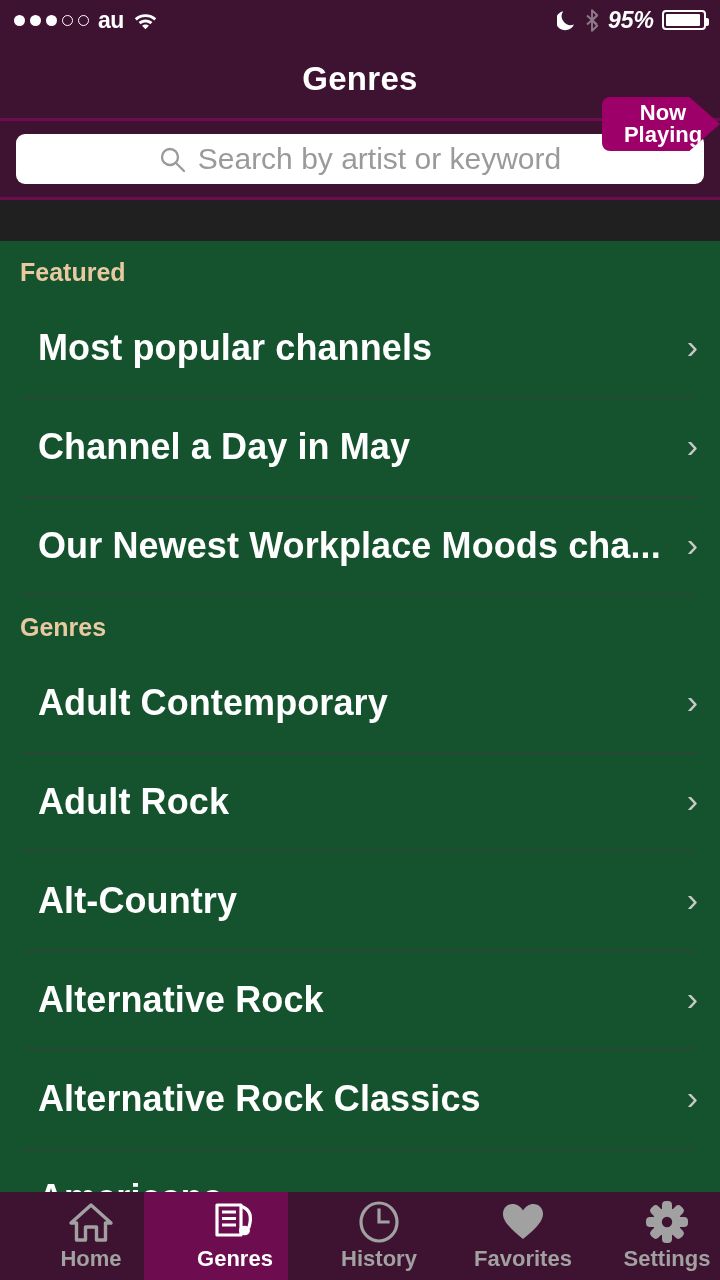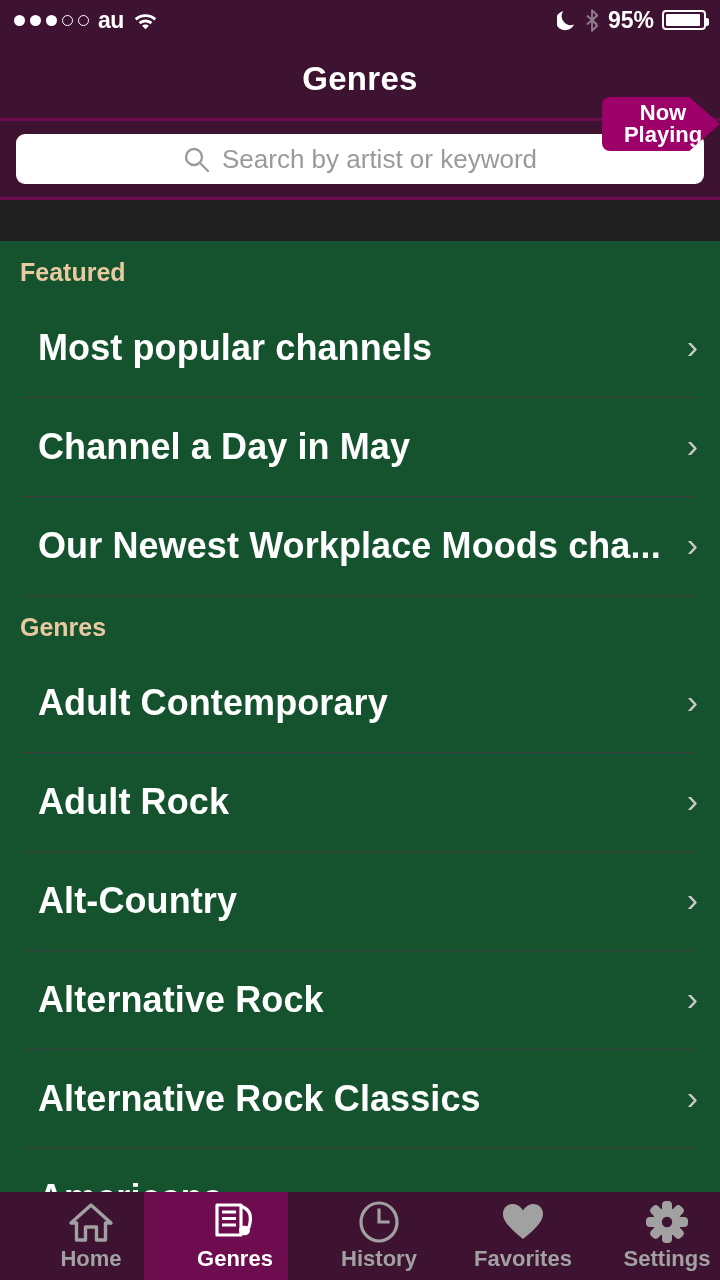--- a/index.html
+++ b/index.html
@@ -23,21 +23,21 @@
   .dot.hollow { background:transparent; border:1.7px solid #ffffff; }
   .carrier { font-size:23px; font-weight:bold; letter-spacing:-0.5px; }
   .wifi { position:relative; width:25px; height:19px; }
   .wifi svg { display:block; }
   .sb-center {
     position:absolute; left:0; right:0; text-align:center;
     font-size:23px; font-weight:bold; pointer-events:none;
   }
   .sb-right {
     margin-left:auto; display:flex; align-items:center; gap:8px;
-    position:relative; z-index:2;
+    position:relative; z-index:2;font-style:italic;
   }
   .moon svg, .bt svg { display:block; }
   .pct { font-size:23px; font-weight:bold; }
   .battery {
     width:44px; height:20px; border:2.2px solid #ffffff; border-radius:4px;
     position:relative; display:flex; align-items:center; padding:2px;
   }
   .battery::after {
     content:""; position:absolute; right:-5px; top:6px;
     width:3px; height:8px; background:#ffffff; border-radius:0 2px 2px 0;
@@ -68,21 +68,21 @@
   .search-area {
     background:#3e1331; padding:13px 16px 13px 16px;
     border-top:3px solid #6d0d50;
     border-bottom:3px solid #6d0d50;
   }
   .search-box {
     height:50px; background:#ffffff; border-radius:9px;
     display:flex; align-items:center; justify-content:center; gap:12px;
   }
   .search-icon svg { display:block; }
-  .search-ph { color:#9a9a9a; font-size:26px; font-weight:normal; }
+  .search-ph { color:#9a9a9a; font-size:30px; font-weight:normal; }
 
   
   .content {
     position:absolute; top:241px; left:0; right:0; bottom:0;
     background:#14532d; overflow:hidden;
   }
   .section-header {
     color:#e8c9a0; font-size:25px; font-weight:bold;
     padding:17px 0 12px 20px;
   }

